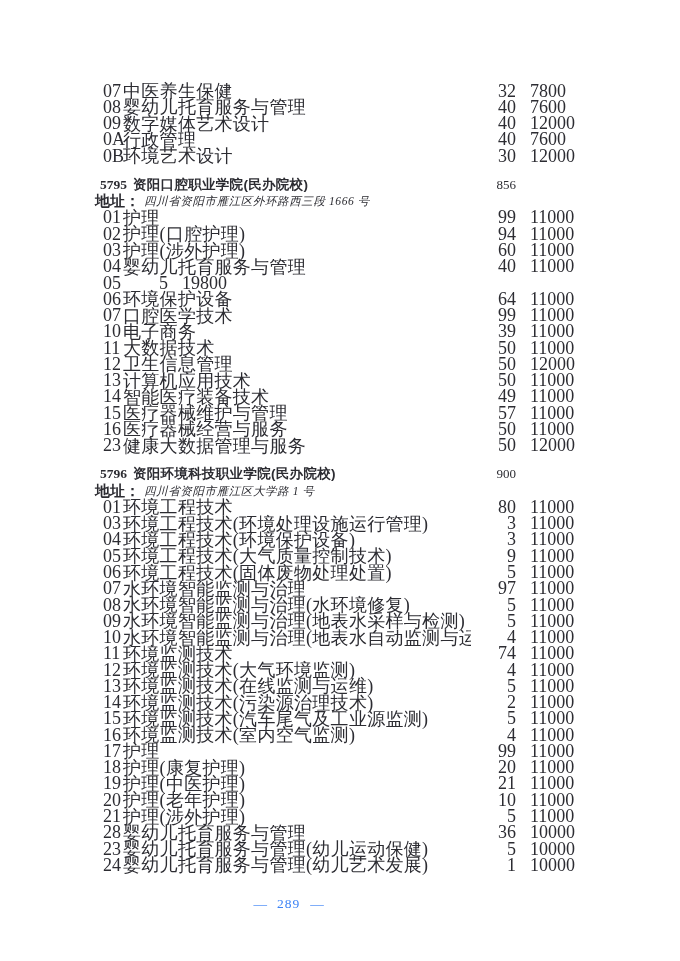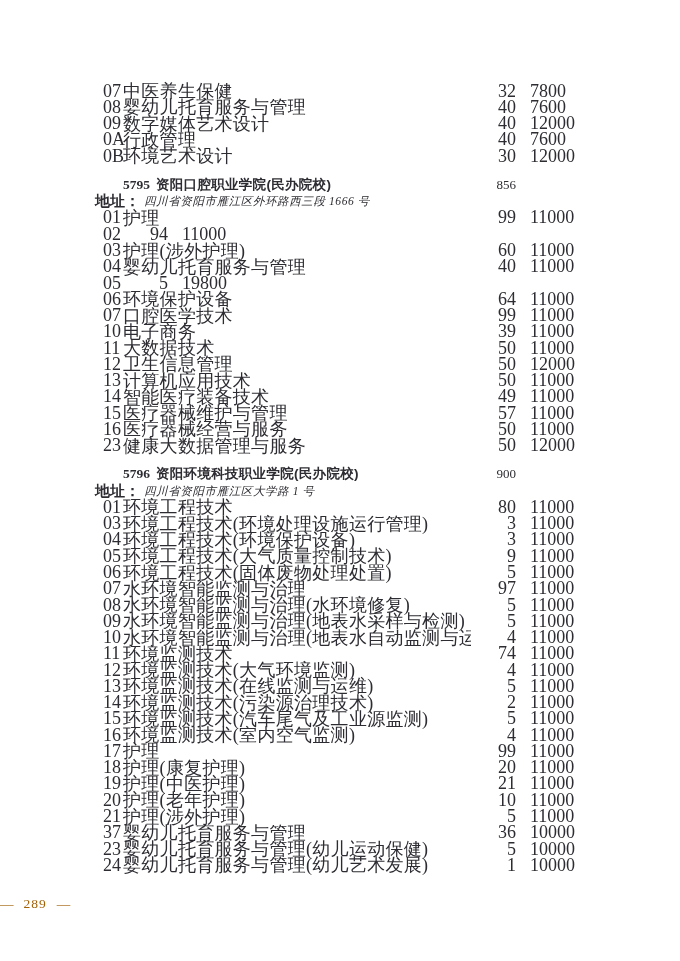--- a/index.html
+++ b/index.html
@@ -31,21 +31,20 @@
   }
   .row .c { flex:none; width:20px; padding-left:8px; }
   .row .n { flex:1; overflow:hidden; letter-spacing:0.3px; }
   .row .p { flex:none; width:45px; text-align:right; }
   .row .f { flex:none; width:45px; margin-left:14px; text-align:left; }
 
   .sec-header {
     display:flex; align-items:center;
     height:17.5px;
     white-space:nowrap;
-    margin-left:23px;
   }
   .sec-header .c {
     flex:none; width:33px; padding-left:5px;
     font-weight:bold; font-size:13.5px;
   }
   .sec-header .n {
     flex:1; font-weight:bold;
     font-family:"Liberation Sans","DejaVu Sans",sans-serif;
     font-size:13.5px; letter-spacing:0.3px;
     overflow:hidden;
@@ -68,23 +67,23 @@
   .addr .val {
     font-style:italic;
     letter-spacing:0.6px;
     margin-left:4px;
   }
 
   .footer {
     position:absolute;
     top:896px; left:0;
     width:577px;
-    text-align:left;
+    text-align:center;
     font-size:13.5px;
-    color:#a16207;
+    color:#3b82f6;
     white-space:nowrap;
   }
   .footer .num { margin:0 10px; letter-spacing:1px; }
 </style>
 </head>
 <body>
 
 <div class="page">
   <div class="content" id="content">
       <div class="section first">
@@ -131,20 +130,21 @@
           <span class="val">四川省资阳市雁江区外环路西三段 1666 号</span>
         </div>
         <div class="row">
           <span class="c">01</span>
           <span class="n">护理</span>
           <span class="p">99</span>
           <span class="f">11000</span>
         </div>
         <div class="row">
           <span class="c">02</span>
+          <span class="n">护理(口腔护理)</span>
           <span class="p">94</span>
           <span class="f">11000</span>
         </div>
         <div class="row">
           <span class="c">03</span>
           <span class="n">护理(涉外护理)</span>
           <span class="p">60</span>
           <span class="f">11000</span>
         </div>
         <div class="row">
@@ -344,21 +344,21 @@
           <span class="p">10</span>
           <span class="f">11000</span>
         </div>
         <div class="row">
           <span class="c">21</span>
           <span class="n">护理(涉外护理)</span>
           <span class="p">5</span>
           <span class="f">11000</span>
         </div>
         <div class="row">
-          <span class="c">37</span>
+          <span class="c">28</span>
           <span class="n">婴幼儿托育服务与管理</span>
           <span class="p">36</span>
           <span class="f">10000</span>
         </div>
         <div class="row">
           <span class="c">23</span>
           <span class="n">婴幼儿托育服务与管理(幼儿运动保健)</span>
           <span class="p">5</span>
           <span class="f">10000</span>
         </div>

